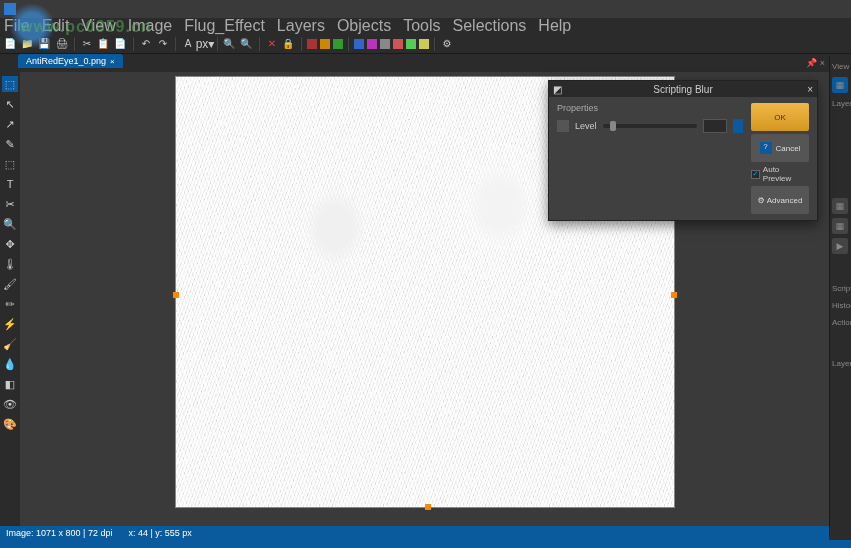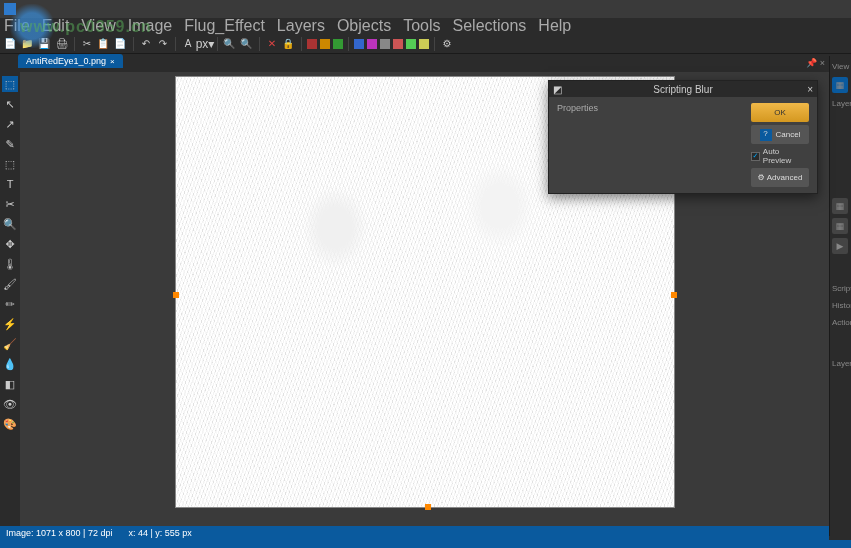--- a/index.html
+++ b/index.html
@@ -43,21 +43,21 @@
 .dlg-section { font-size: 9px; color: #aaa; margin-bottom: 6px; }
 .dlg-row { display: flex; align-items: center; gap: 6px; margin-top: 4px; }
 .dlg-row .icon { width: 12px; height: 12px; background: #555; }
 .dlg-row label { font-size: 9px; color: #ccc; }
 .slider { flex: 1; height: 4px; background: #2a2a2a; position: relative; border-radius: 2px; }
 .slider .thumb { position: absolute; left: 8%; top: -3px; width: 6px; height: 10px; background: #888; border-radius: 2px; }
 .slider .ticks { position: absolute; top: 6px; left: 0; right: 0; display: flex; justify-content: space-between; font-size: 6px; color: #666; }
 .numbox { width: 24px; height: 14px; background: #2a2a2a; border: 1px solid #555; color: #ccc; font-size: 8px; text-align: center; }
 .spin { width: 10px; height: 14px; background: #0a5a9e; }
 .dlg-right { width: 58px; display: flex; flex-direction: column; gap: 3px; }
-.dlg-btn { height: 19px; font-size: 8px; display: flex; align-items: center; justify-content: center; border-radius: 2px; cursor: pointer; gap: 2px; }
+.dlg-btn { height: 28px; font-size: 8px; display: flex; align-items: center; justify-content: center; border-radius: 2px; cursor: pointer; gap: 2px; }
 .btn-ok { background: linear-gradient(#f0b848, #d49820); color: #333; }
 .btn-cancel { background: #555; color: #ddd; }
 .btn-adv { background: #555; color: #ddd; }
 .chk-row { display: flex; align-items: center; gap: 3px; font-size: 8px; color: #ccc; }
 .chk { width: 9px; height: 9px; background: #2a2a2a; border: 1px solid #666; display: flex; align-items: center; justify-content: center; font-size: 7px; color: #0af; }
 .watermark { position: absolute; left: 8px; top: 4px; z-index: 100; pointer-events: none; }
 .watermark .badge { width: 48px; height: 44px; background: radial-gradient(circle, #3a8edb 40%, transparent 70%); opacity: 0.7; }
 .watermark .txt { position: absolute; left: 12px; top: 14px; color: #5ab05a; font-size: 16px; font-weight: bold; opacity: 0.5; letter-spacing: 1px; }
 .menu-pin { position: absolute; right: 26px; top: 58px; font-size: 9px; color: #888; }
 .bottom-strip { position: absolute; bottom: 0; left: 0; right: 0; height: 8px; background: #0a5a9e; }
@@ -187,20 +187,40 @@
 
 <div class="dialog">
   <div class="dlg-title">
     <span class="di">◩</span>
     <span>Scripting Blur</span>
     <span class="dx">×</span>
   </div>
   <div class="dlg-body">
     <div class="dlg-left">
       <div class="dlg-section">Properties</div>
+      <div class="dlg-row">
+        <div class="icon"></div>
+        <label>Level</label>
+        <div class="slider">
+          <div class="thumb"></div>
+          <div class="ticks">
+              <span>·</span>
+              <span>·</span>
+              <span>·</span>
+              <span>·</span>
+              <span>·</span>
+              <span>·</span>
+              <span>·</span>
+              <span>·</span>
+              <span>·</span>
+            </div>
+        </div>
+        <input class="numbox" value="" style="">
+        <div class="spin"></div>
+      </div>
     </div>
     <div class="dlg-right">
       <div class="dlg-btn btn-ok">
           <span>OK</span>
         </div>
       <div class="dlg-btn btn-cancel">
           <span style="background:#0a5a9e;width:12px;height:12px;display:inline-block;margin-right:2px;font-size:8px;text-align:center">?</span>
           <span>Cancel</span>
         </div>
       <div class="chk-row">

